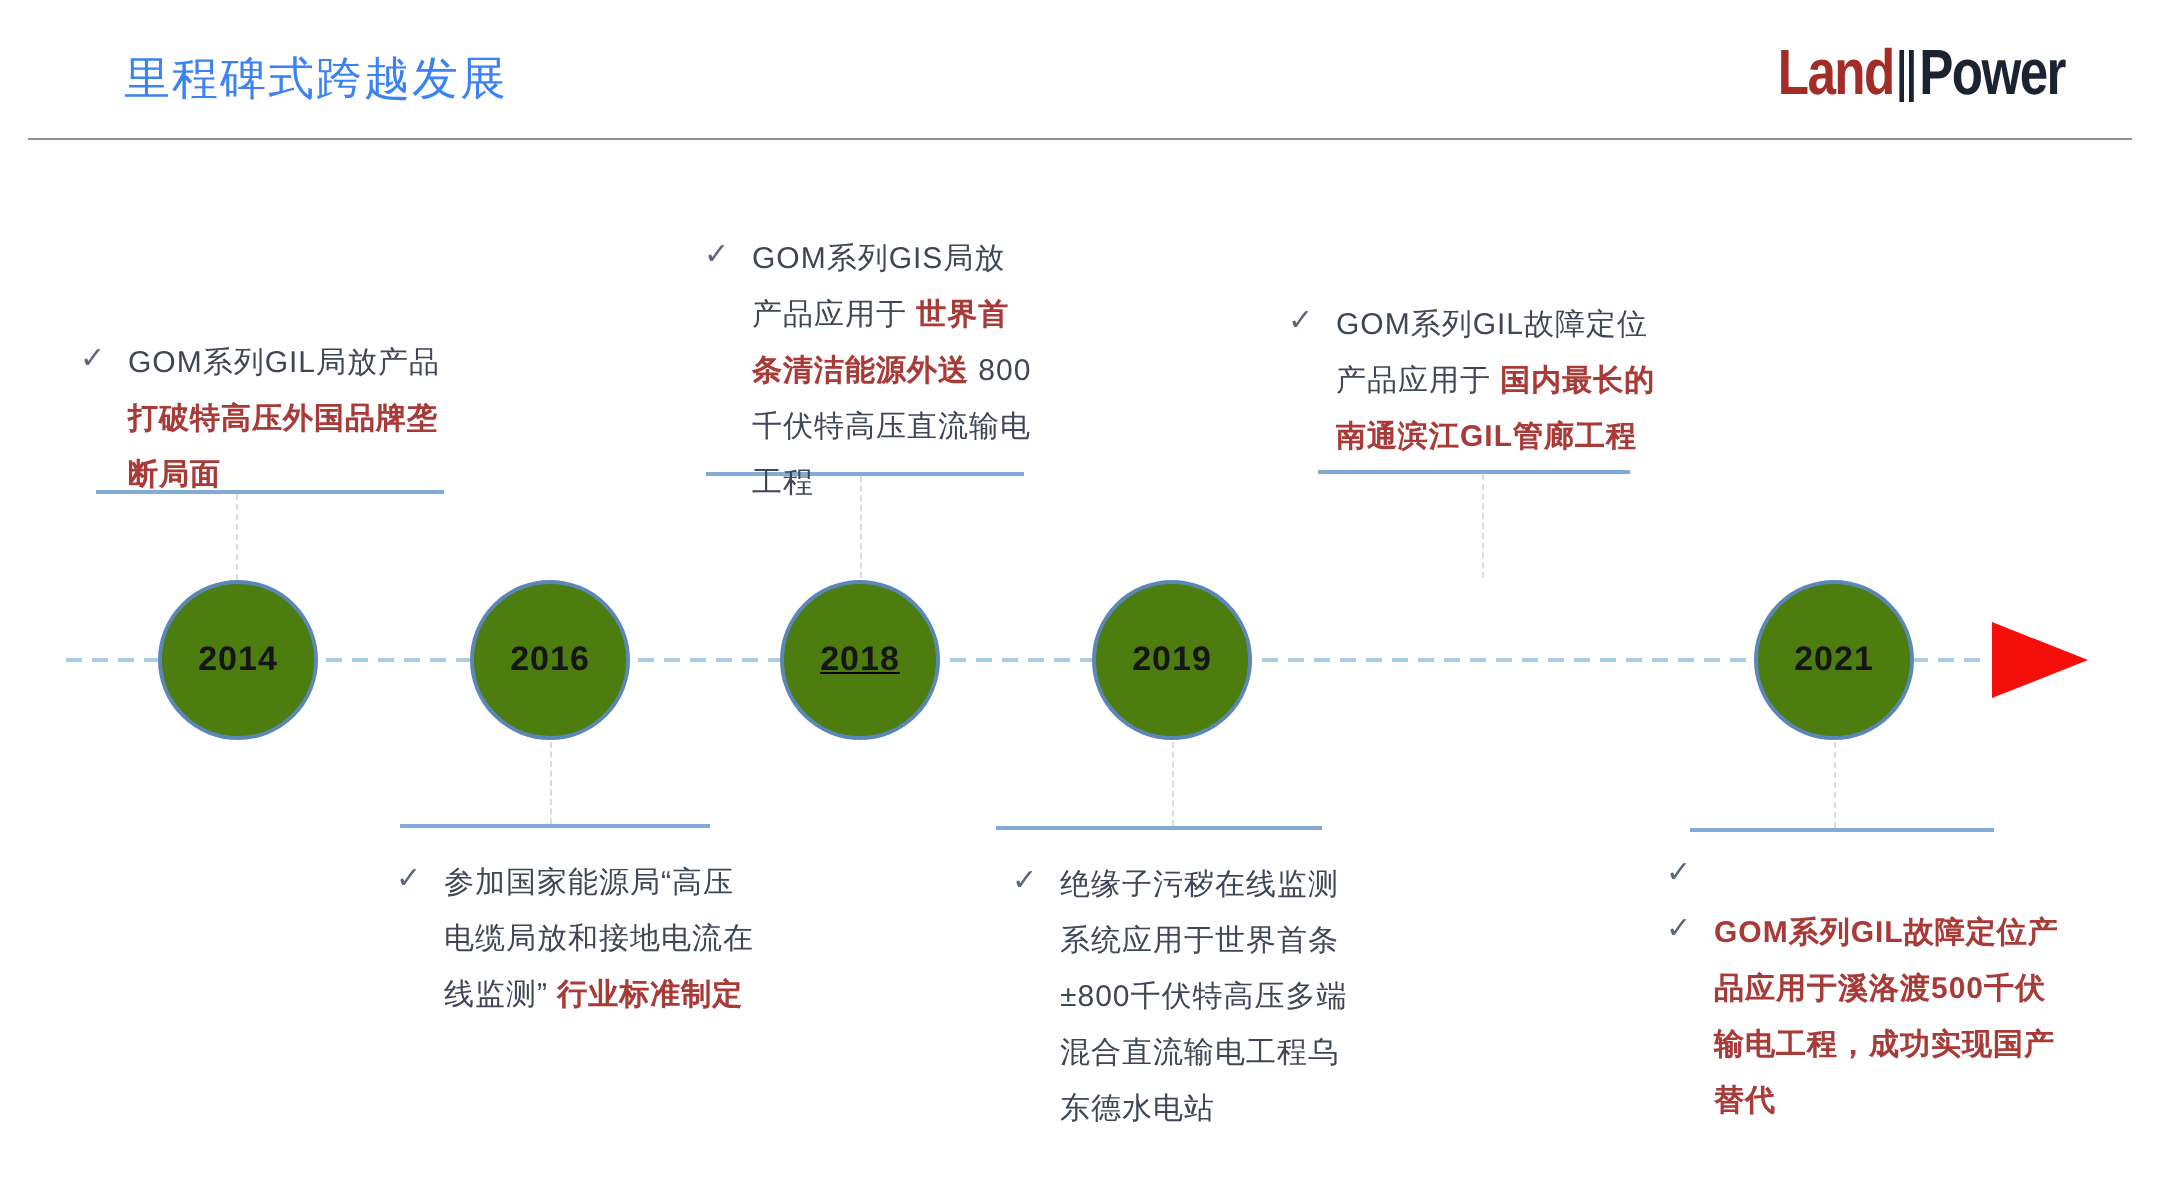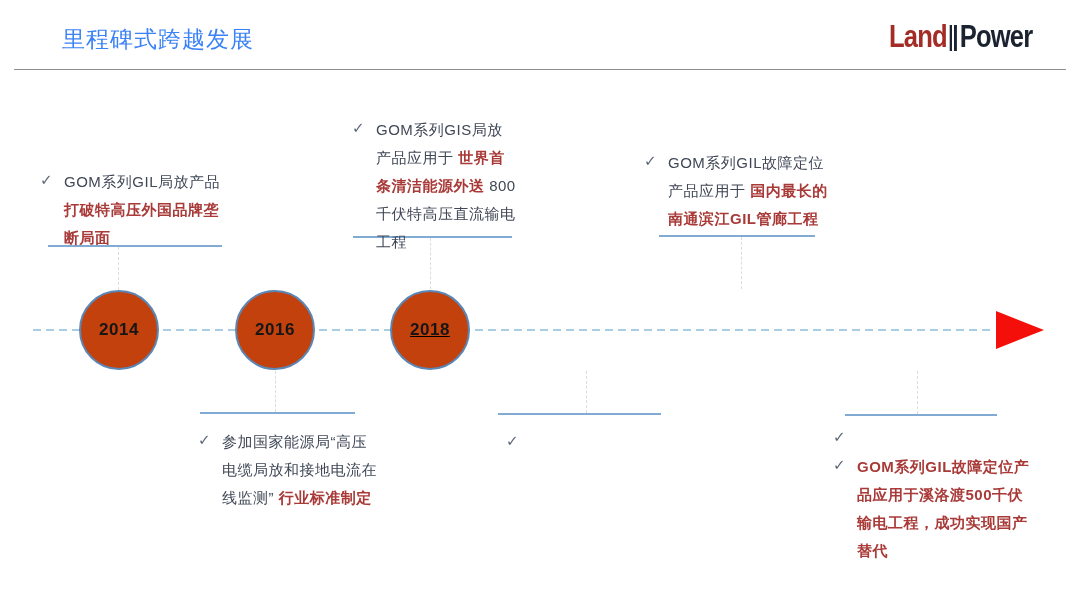--- a/index.html
+++ b/index.html
@@ -32,21 +32,21 @@
     position:absolute;left:33px;top:329px;width:962px;height:2px;
     background:repeating-linear-gradient(90deg,#A9CEE4 0 8px,transparent 8px 13px);
   }
   .arrow{
     position:absolute;left:996px;top:311px;width:0;height:0;
     border-top:19px solid transparent;border-bottom:19px solid transparent;
     border-left:48px solid #F50F0B;
   }
   .circle{
     position:absolute;top:290px;width:80px;height:80px;border-radius:50%;
-    background:#c2410c;border:2px solid #5B87B7;box-sizing:border-box;
+    background:#4d7c0f;border:2px solid #5B87B7;box-sizing:border-box;
     display:flex;align-items:center;justify-content:center;
   }
   .circle span{font-size:17px;font-weight:800;color:#161616;letter-spacing:.5px;}
   .c2014{left:79px;}  .c2016{left:235px;} .c2018{left:390px;text-decoration:underline;}
   .c2019{left:546px;} .c2020{left:702px;} .c2021{left:877px;}
   
   .vconn{position:absolute;width:0;border-left:1px dashed #dcdcdc;}
   .underline{position:absolute;height:2px;background:#82ABD4;}
   
   .note{position:absolute;}
@@ -92,20 +92,26 @@
 
   <div class="circle c2014">
     <span>2014</span>
   </div>
   <div class="circle c2016">
     <span>2016</span>
   </div>
   <div class="circle c2018">
     <span>2018</span>
   </div>
+  <div class="circle c2019">
+    <span>2019</span>
+  </div>
+  <div class="circle c2021">
+    <span>2021</span>
+  </div>
 
   <div class="note" style="left:40px;top:166px;width:186px;">
     <div class="item">
       <span class="check">✓</span>
       <p class="txt">
         <span>GOM系列GIL局放产品</span>
         <span class="seg-red">打破特高压外国品牌垄断局面</span>
       </p>
     </div>
   </div>
@@ -137,20 +143,23 @@
       <p class="txt">
         <span>参加国家能源局“高压电缆局放和接地电流在线监测”</span>
         <span class="seg-red">行业标准制定</span>
       </p>
     </div>
   </div>
 
   <div class="note" style="left:506px;top:427px;width:170px;">
     <div class="item">
       <span class="check">✓</span>
+      <p class="txt">
+        <span>绝缘子污秽在线监测系统应用于世界首条±800千伏特高压多端混合直流输电工程乌东德水电站</span>
+      </p>
     </div>
   </div>
 
   <div class="note" style="left:833px;top:423px;width:204px;">
     <div class="item">
       <span class="check">✓</span>
     </div>
     <div class="item">
       <span class="check">✓</span>
       <p class="txt">

